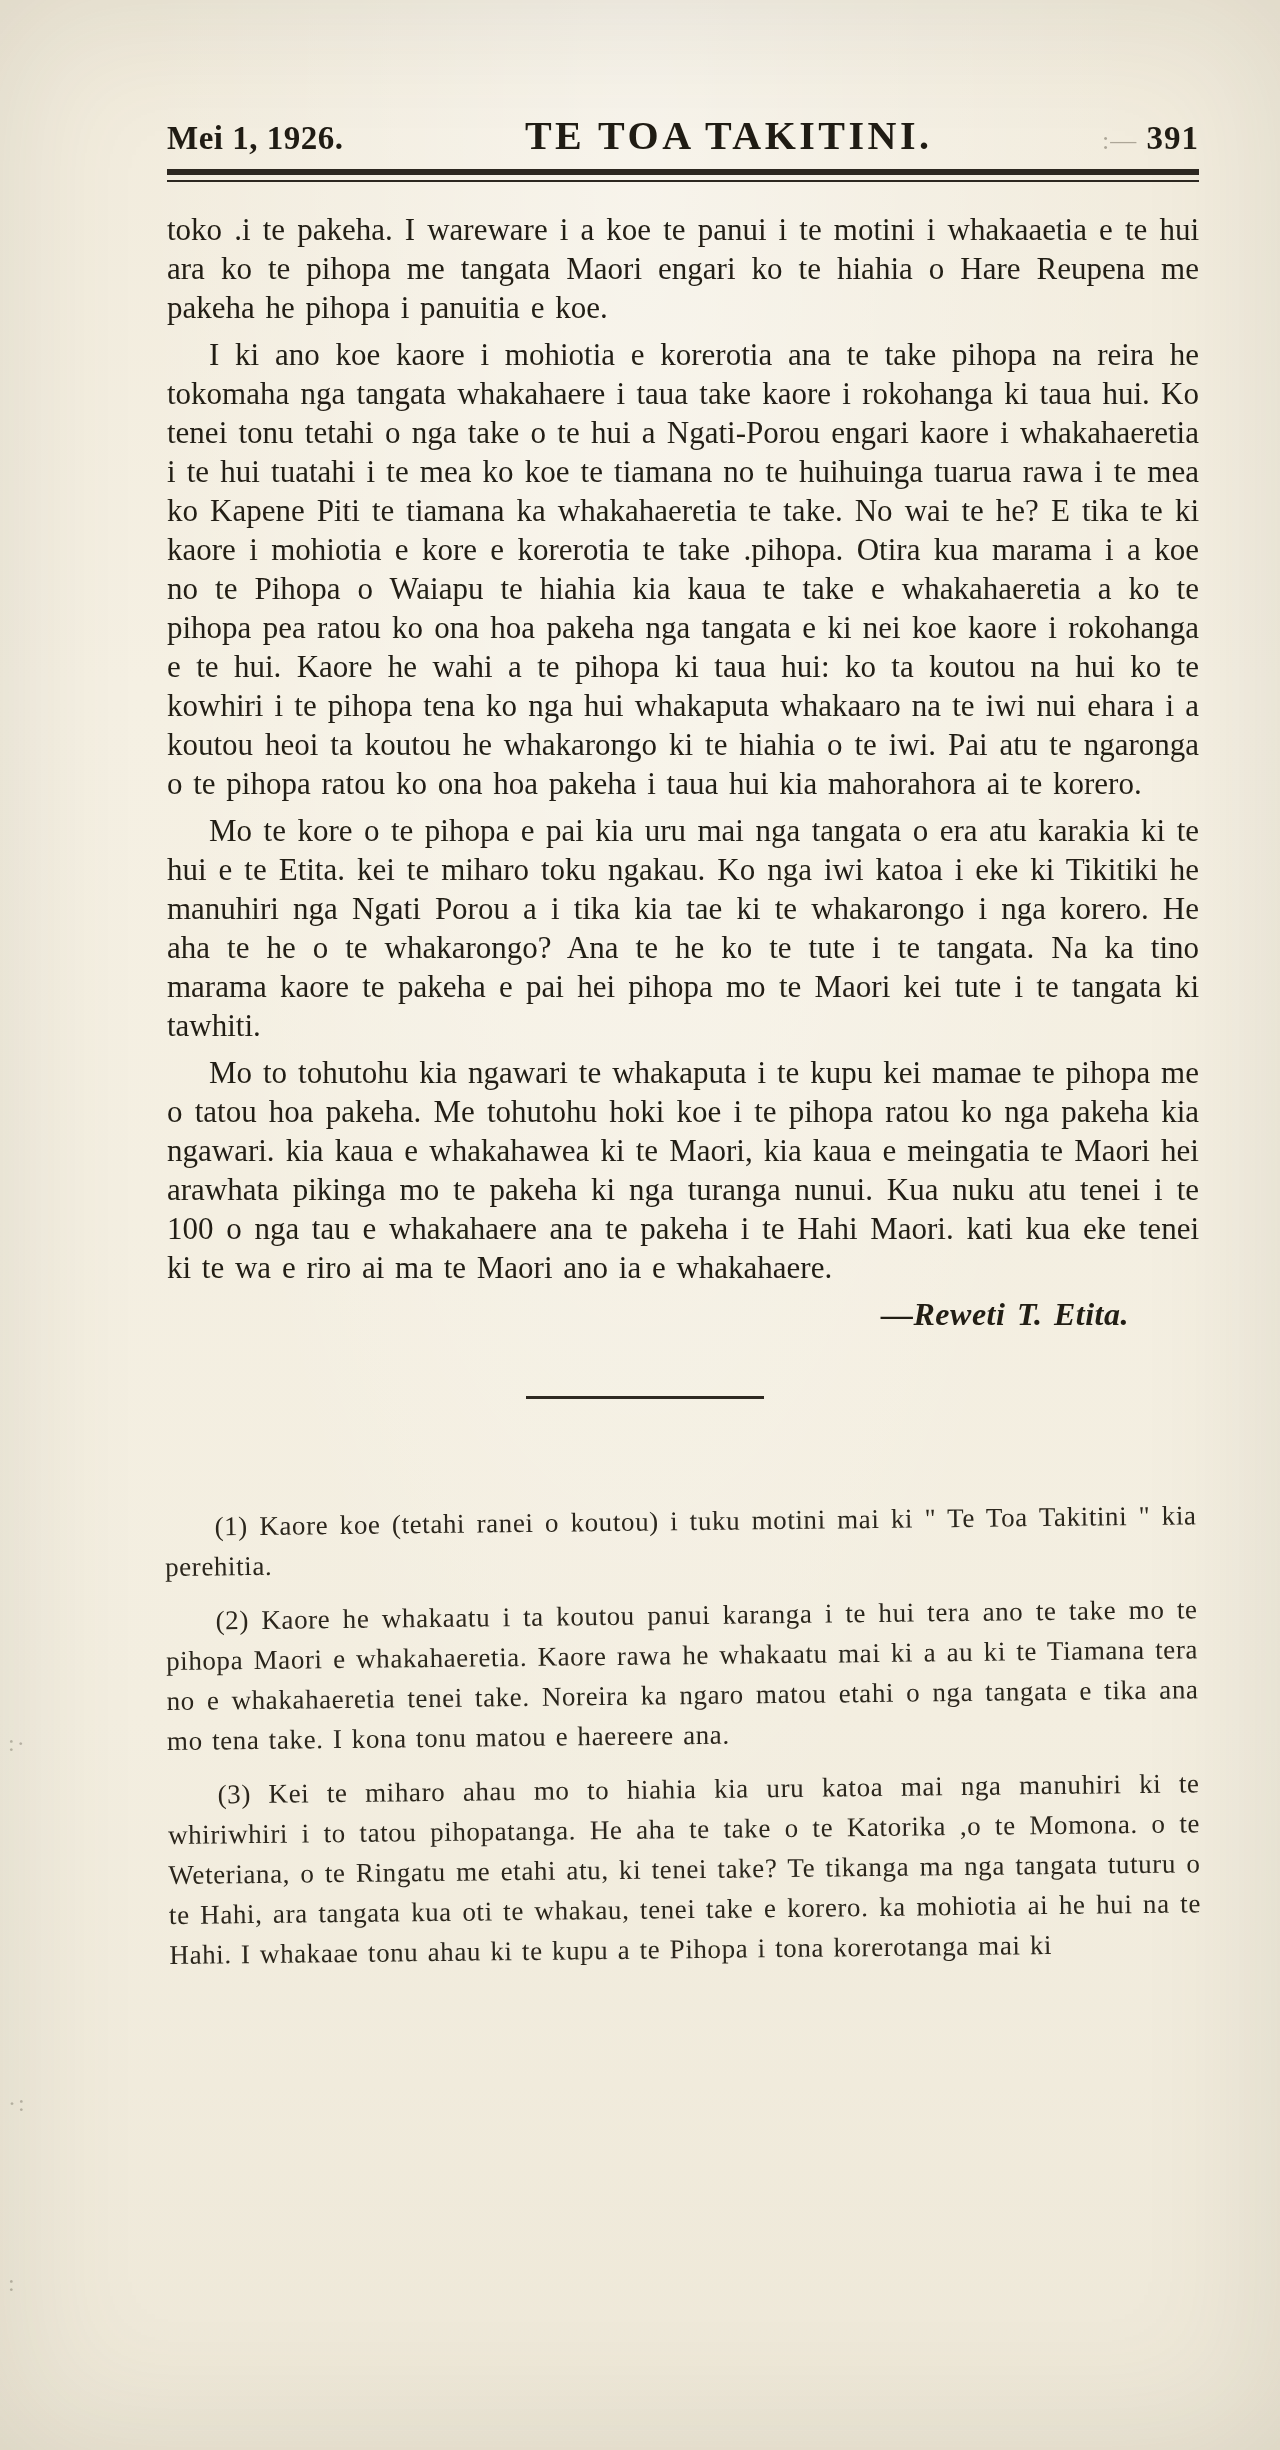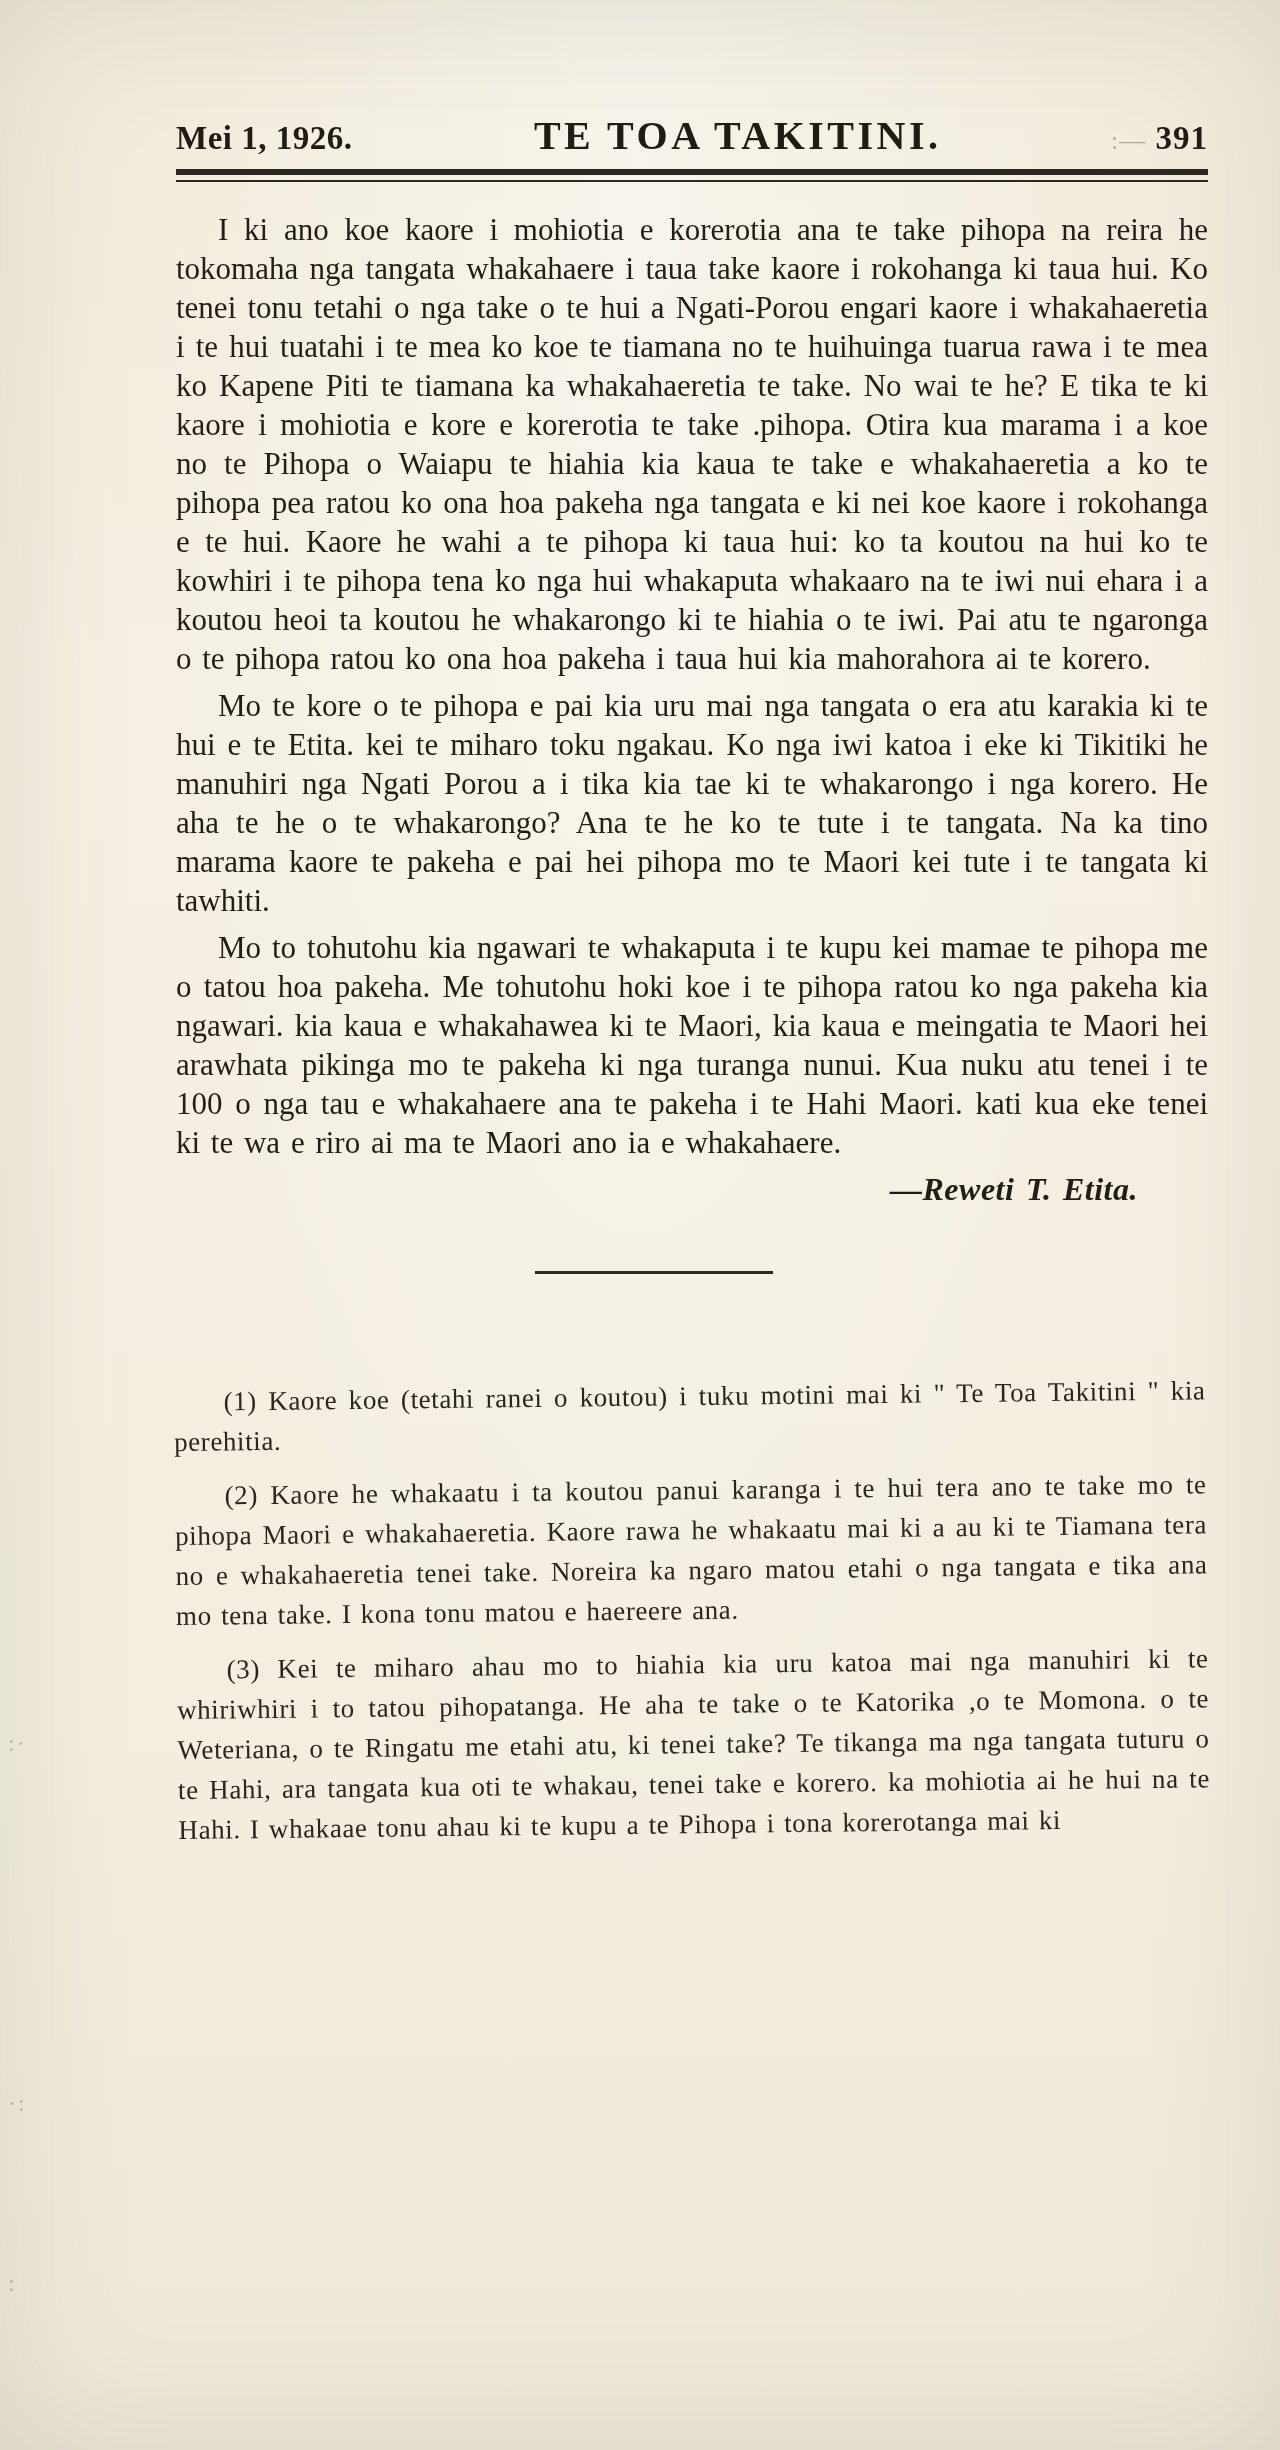--- a/index.html
+++ b/index.html
@@ -13,21 +13,21 @@
   }
   .paper {
     position: absolute; inset: 0;
     background:
       radial-gradient(ellipse at 50% 6%, rgba(255,255,255,0.40), rgba(255,255,255,0) 55%),
       linear-gradient(180deg, #f1ebdc 0%, #f5f0e3 28%, #f3eee0 70%, #eee8d8 100%);
     box-shadow: inset 0 0 140px rgba(92,82,60,0.14);
   }
   .content {
     position: absolute;
-    left: 176px; top: 112px; width: 1032px;
+    left: 167px; top: 112px; width: 1032px;
   }
   
   .masthead {
     display: flex; justify-content: space-between; align-items: baseline;
     font-weight: bold; font-size: 33px; color: #201c14;
   }
   .masthead .date { letter-spacing: 0.5px; }
   .masthead .title { letter-spacing: 3.5px; font-size: 40px; margin-left: 12px; }
   .masthead .pageno { letter-spacing: 1px; }
   .masthead .mark { color: rgba(70,62,48,0.40); font-weight: normal; font-size: 26px; }
@@ -101,20 +101,21 @@
 
   <header class="masthead">
     <span class="date">Mei 1, 1926.</span>
     <span class="title">TE TOA TAKITINI.</span>
     <span class="pageno"><span class="mark">:—</span> <span>391</span></span>
   </header>
 
   <div class="rule"></div>
 
   <section class="body-text">
+    <p class="no-indent">toko .i te pakeha. I wareware i a koe te panui i te motini i whakaaetia e te hui ara ko te pihopa me tangata Maori engari ko te hiahia o Hare Reupena me pakeha he pihopa i panuitia e koe.</p>
     <p>I ki ano koe kaore i mohiotia e korerotia ana te take pihopa na reira he tokomaha nga tangata whakahaere i taua take kaore i rokohanga ki taua hui. Ko tenei tonu tetahi o nga take o te hui a Ngati-Porou engari kaore i whakahaeretia i te hui tuatahi i te mea ko koe te tiamana no te huihuinga tuarua rawa i te mea ko Kapene Piti te tiamana ka whakahaeretia te take. No wai te he? E tika te ki kaore i mohiotia e kore e korerotia te take .pihopa. Otira kua marama i a koe no te Pihopa o Waiapu te hiahia kia kaua te take e whakahaeretia a ko te pihopa pea ratou ko ona hoa pakeha nga tangata e ki nei koe kaore i rokohanga e te hui. Kaore he wahi a te pihopa ki taua hui: ko ta koutou na hui ko te kowhiri i te pihopa tena ko nga hui whakaputa whakaaro na te iwi nui ehara i a koutou heoi ta koutou he whakarongo ki te hiahia o te iwi. Pai atu te ngaronga o te pihopa ratou ko ona hoa pakeha i taua hui kia mahorahora ai te korero.</p>
     <p>Mo te kore o te pihopa e pai kia uru mai nga tangata o era atu karakia ki te hui e te Etita. kei te miharo toku ngakau. Ko nga iwi katoa i eke ki Tikitiki he manuhiri nga Ngati Porou a i tika kia tae ki te whakarongo i nga korero. He aha te he o te whakarongo? Ana te he ko te tute i te tangata. Na ka tino marama kaore te pakeha e pai hei pihopa mo te Maori kei tute i te tangata ki tawhiti.</p>
     <p>Mo to tohutohu kia ngawari te whakaputa i te kupu kei mamae te pihopa me o tatou hoa pakeha. Me tohutohu hoki koe i te pihopa ratou ko nga pakeha kia ngawari. kia kaua e whakahawea ki te Maori, kia kaua e meingatia te Maori hei arawhata pikinga mo te pakeha ki nga turanga nunui. Kua nuku atu tenei i te 100 o nga tau e whakahaere ana te pakeha i te Hahi Maori. kati kua eke tenei ki te wa e riro ai ma te Maori ano ia e whakahaere.</p>
     <div class="signature">—Reweti T. Etita.</div>
   </section>
 
   <div class="divider"></div>
 
   <section class="footnotes">
     <p>(1) Kaore koe (tetahi ranei o koutou) i tuku motini mai ki " Te Toa Takitini " kia perehitia.</p>

